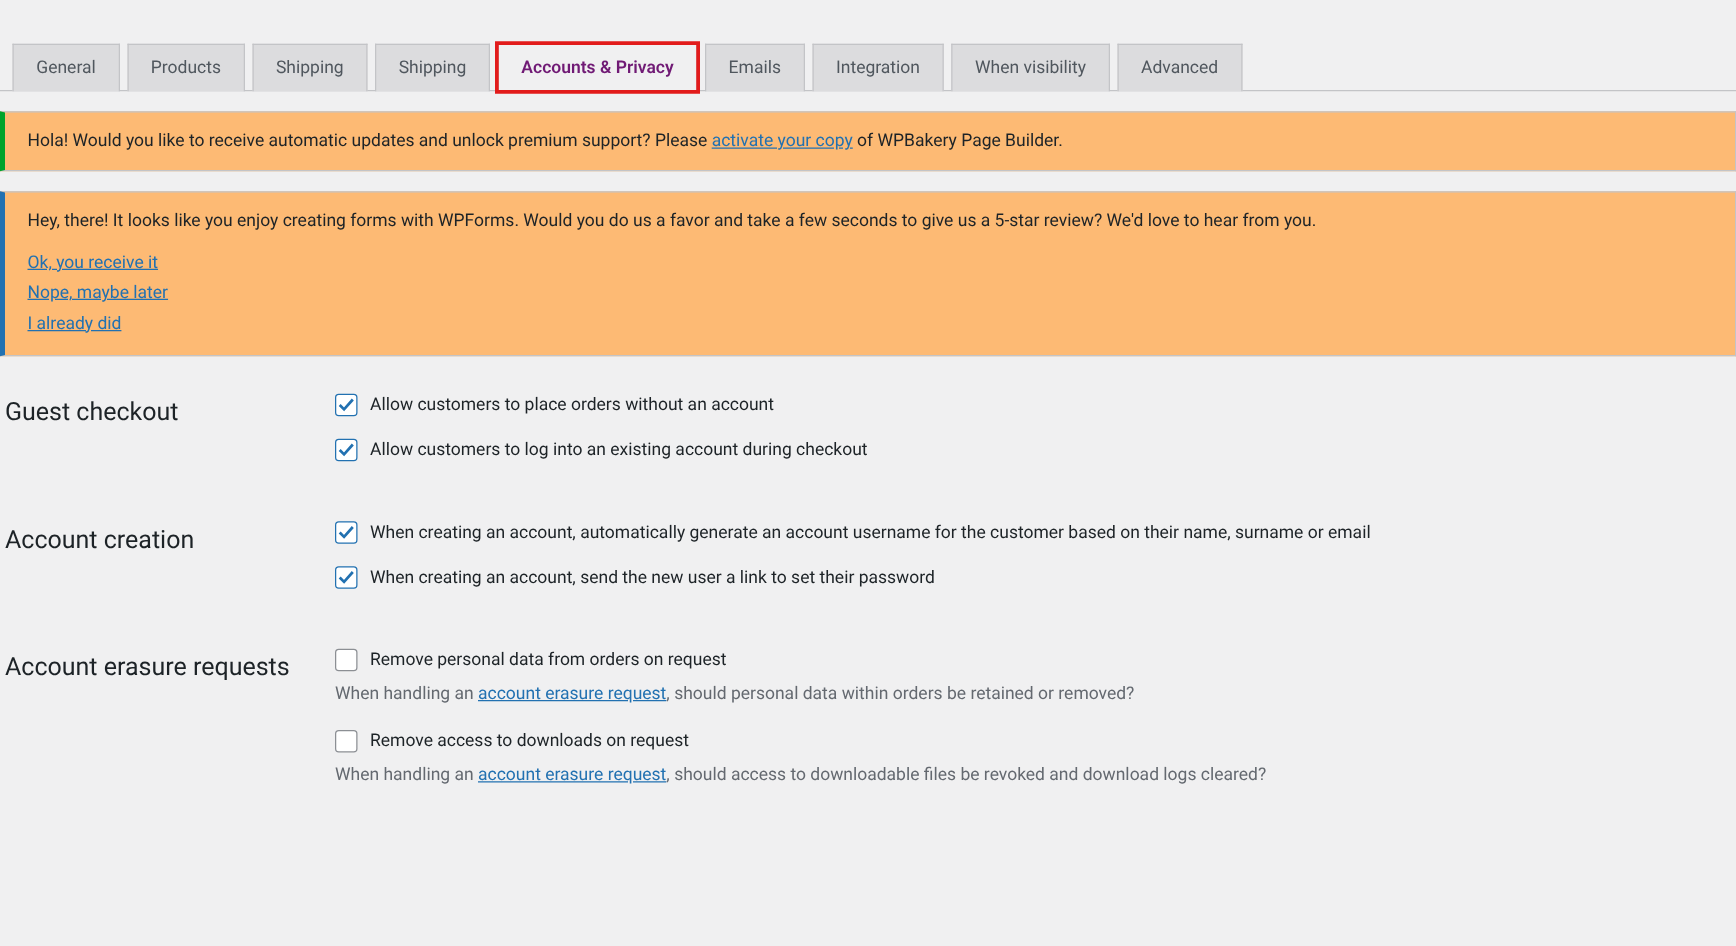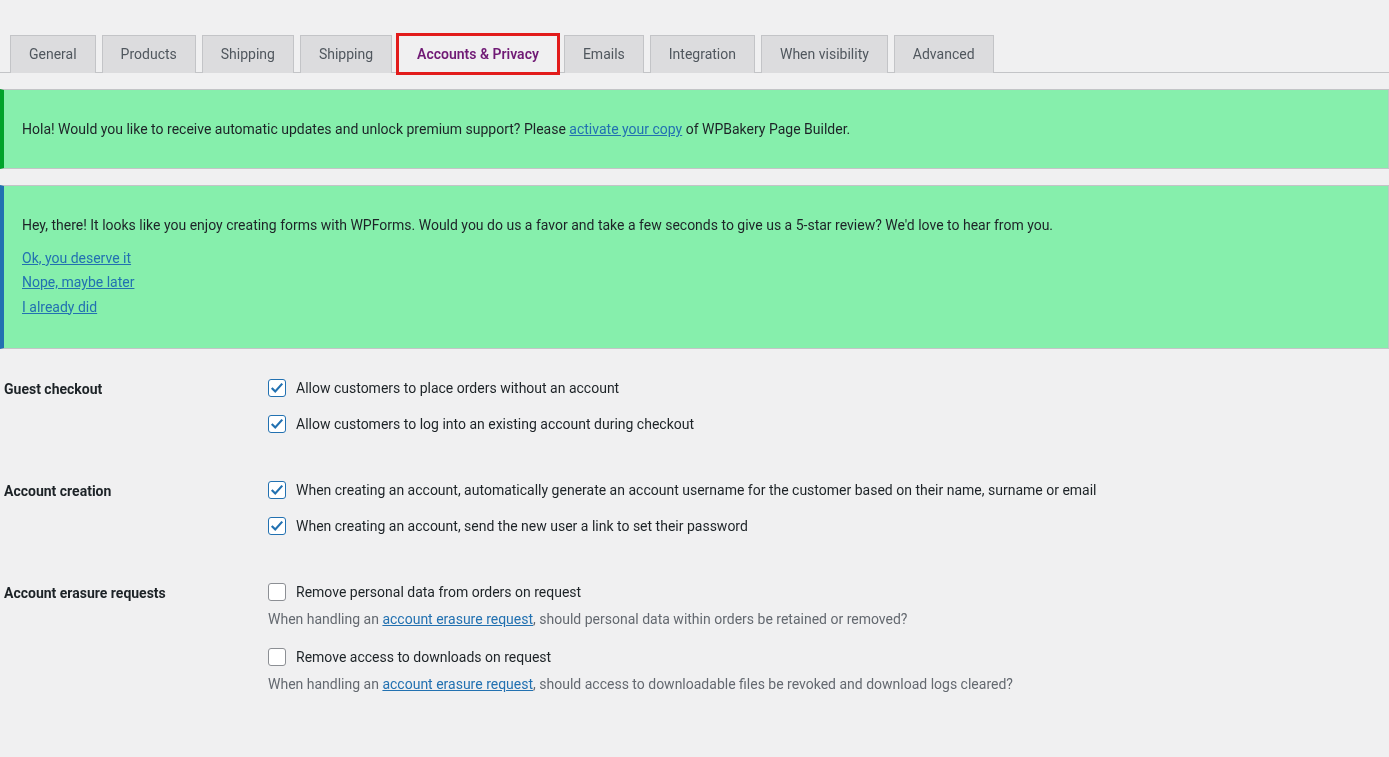--- a/index.html
+++ b/index.html
@@ -32,43 +32,43 @@
     background: #f0f0f1;
     color: #701a75;
     font-weight: 600;
     border-bottom: 1px solid #f0f0f1;
   }
   .tab.highlight {
     outline: 3px solid #e21b1b;
     outline-offset: -1px;
   }
   .notice {
-    background: #86efac;
+    background: #fdba74;
     border: 1px solid #c3c4c7;
     margin: 16px 0 0 0;
-    padding: 28px 18px;
+    padding: 12px 18px;
     line-height: 1.6;
   }
   .notice.green { border-left: 4px solid #00a32a; }
   .notice.blue { border-left: 4px solid #2271b1; }
   .notice a { color: #2271b1; text-decoration: underline; cursor: pointer; }
   .notice .link-list { margin-top: 10px; }
   .notice .link-list a { display: block; margin-bottom: 2px; }
   .form-section {
     padding: 30px 0 10px 4px;
   }
   .form-row {
     display: flex;
     align-items: flex-start;
     margin-bottom: 8px;
   }
   .form-label {
     width: 264px;
-    font-weight: 700;
-    font-size: 14px;
+    font-weight: 400;
+    font-size: 20px;
     padding-top: 2px;
   }
   .form-options {
     flex: 1;
   }
   .checkbox-row {
     display: flex;
     align-items: center;
     margin-bottom: 18px;
   }
@@ -118,21 +118,21 @@
   <div class="tab">Advanced</div>
 </div>
 
 <div class="notice green">
   <span>Hola! Would you like to receive automatic updates and unlock premium support? Please </span><a>activate your copy</a><span> of WPBakery Page Builder.</span>
 </div>
 
 <div class="notice blue">
   <div>Hey, there! It looks like you enjoy creating forms with WPForms. Would you do us a favor and take a few seconds to give us a 5-star review? We'd love to hear from you.</div>
   <div class="link-list">
-    <a>Ok, you deserve it</a>
+    <a>Ok, you receive it</a>
     <a>Nope, maybe later</a>
     <a>I already did</a>
   </div>
 </div>
 
 <div class="form-section">
 
   <div class="form-row">
     <div class="form-label">Guest checkout</div>
     <div class="form-options">

